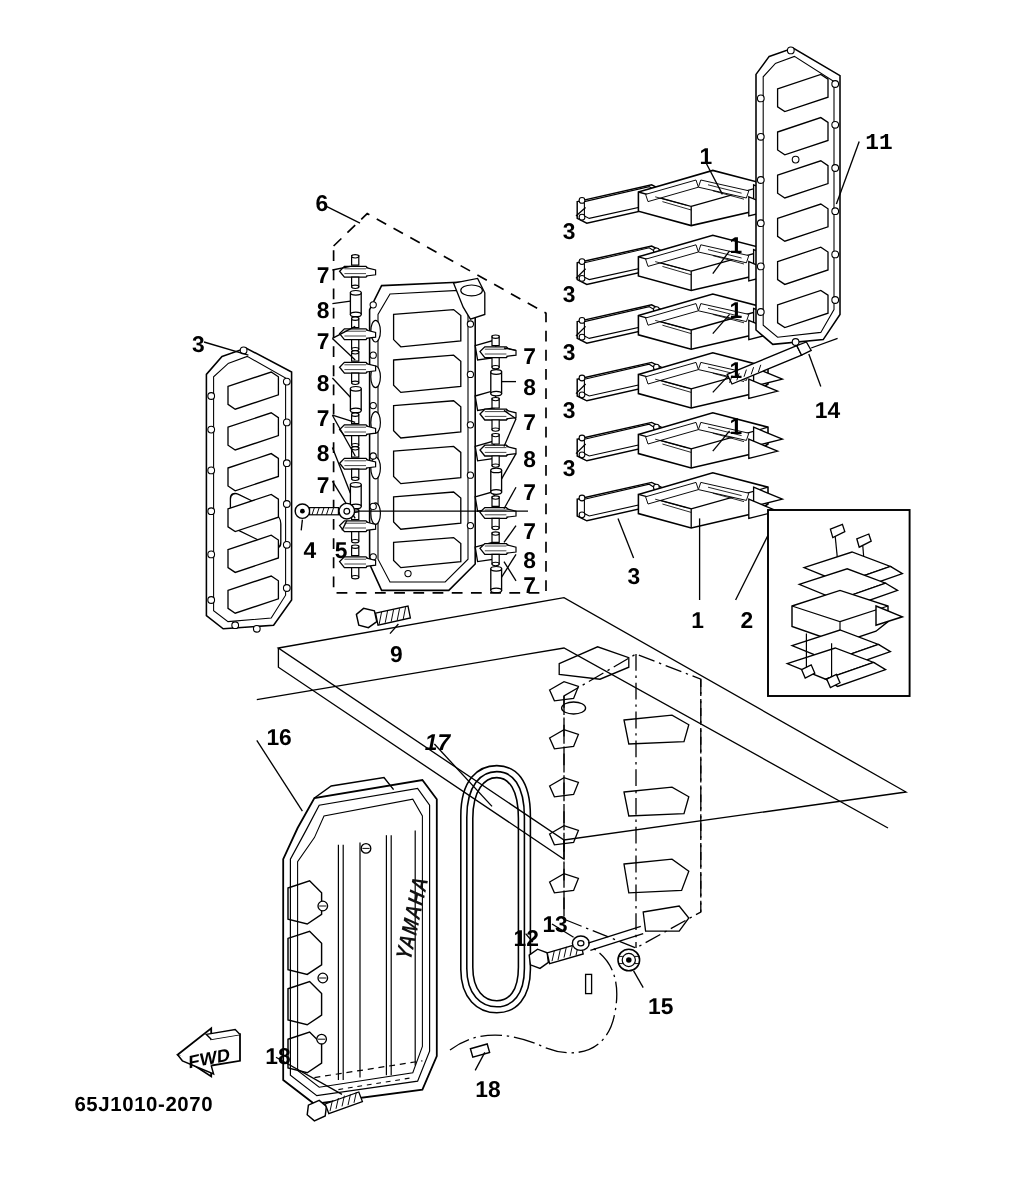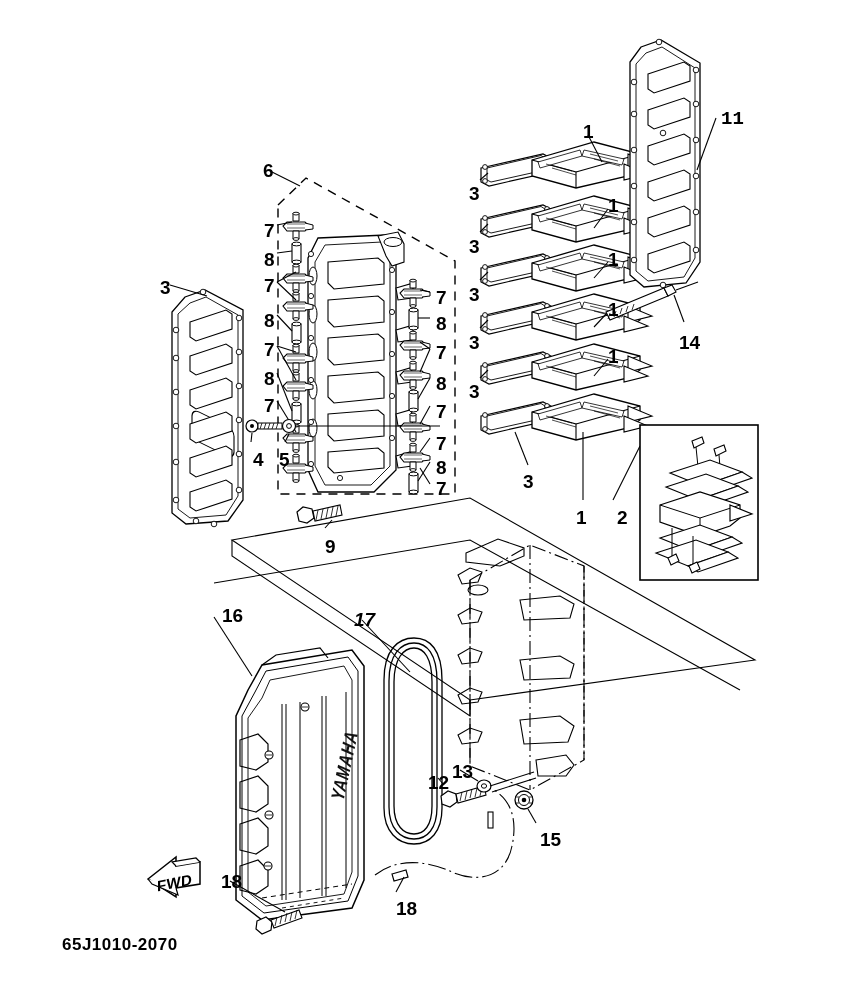--- a/index.html
+++ b/index.html
@@ -37,21 +37,20 @@
   #partnum {
     position: absolute;
     left: 62px;
     top: 911px;
     font-family: "Liberation Sans", sans-serif;
     font-size: 17px;
     font-weight: 700;
     letter-spacing: 0.5px;
     color: #000000;
     white-space: nowrap;
-    margin-top: 24px;
   }
   #fwdtext {
     position: absolute;
     left: 157px;
     top: 874px;
     font-family: "Liberation Sans", sans-serif;
     font-size: 15px;
     font-weight: 700;
     color: #000000;
     transform: skewY(-11deg);

